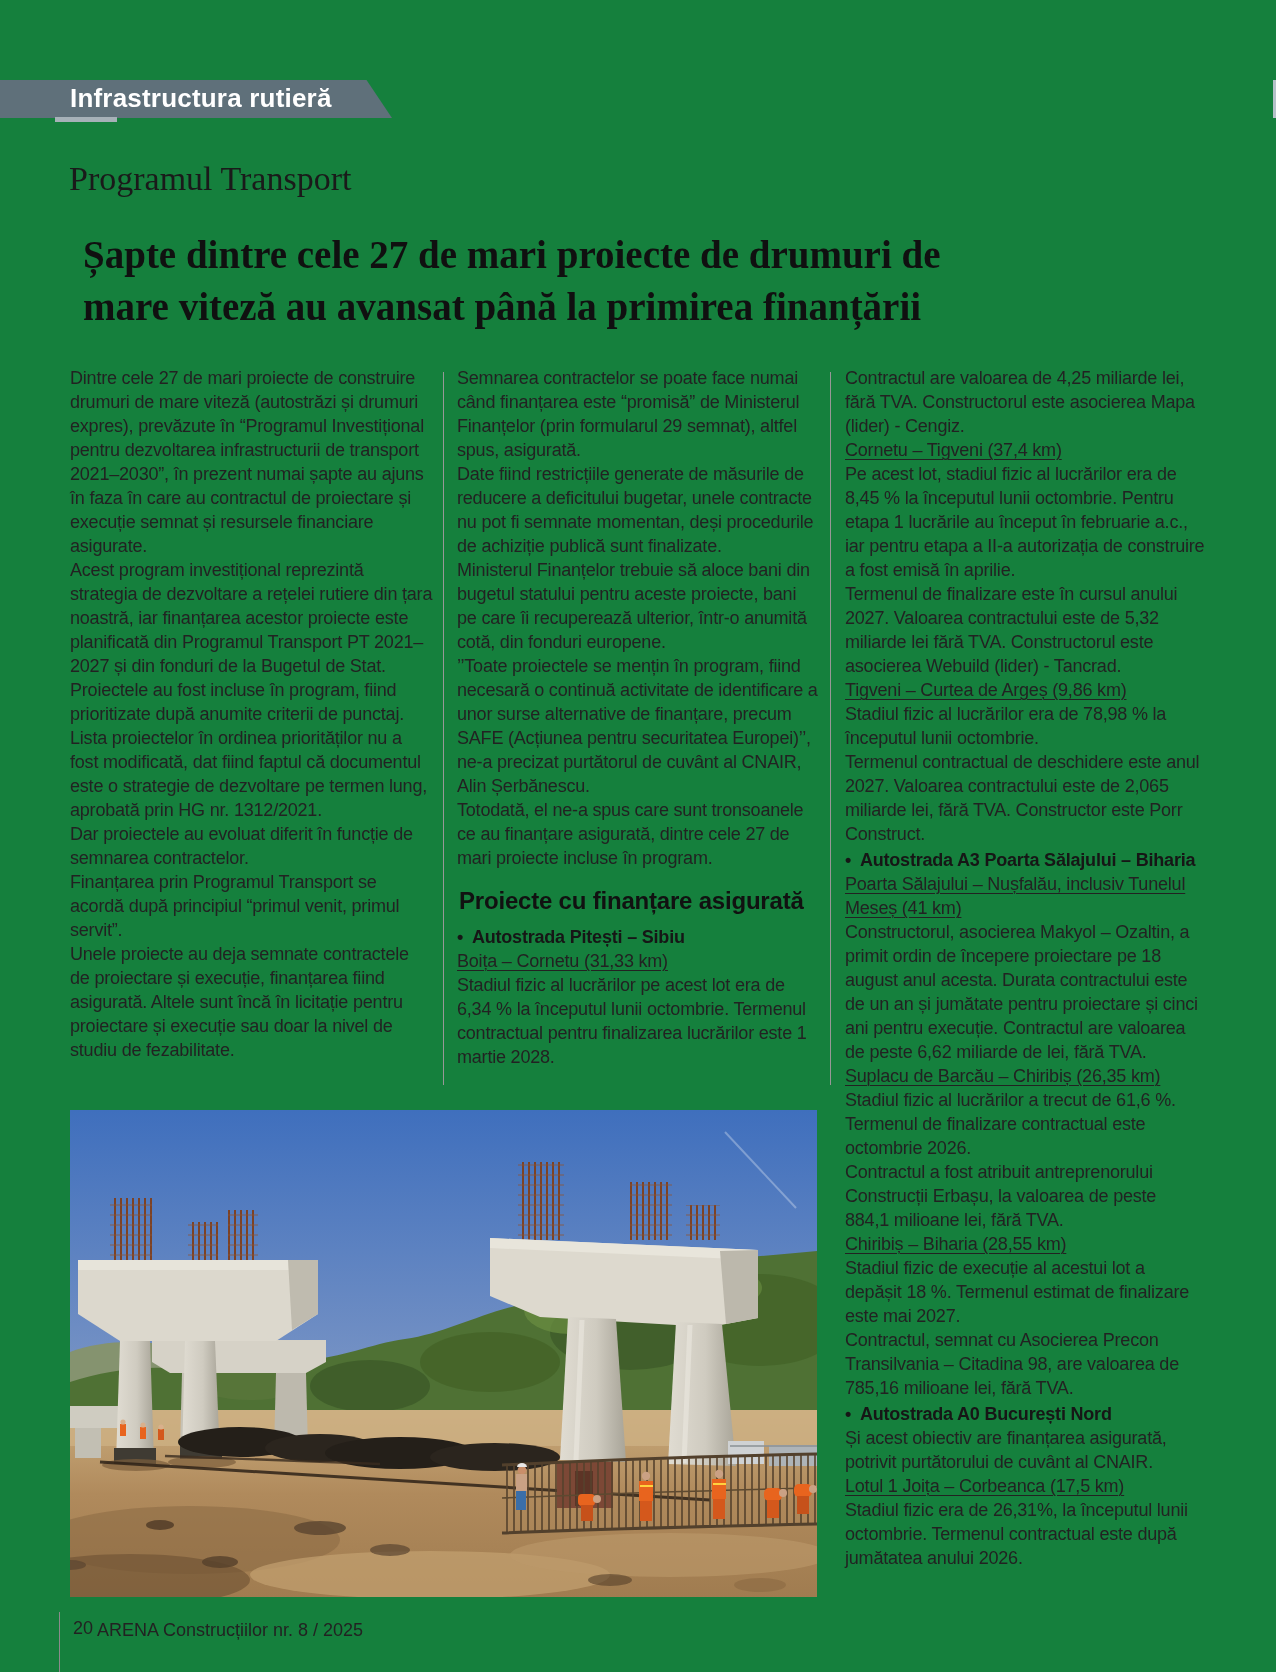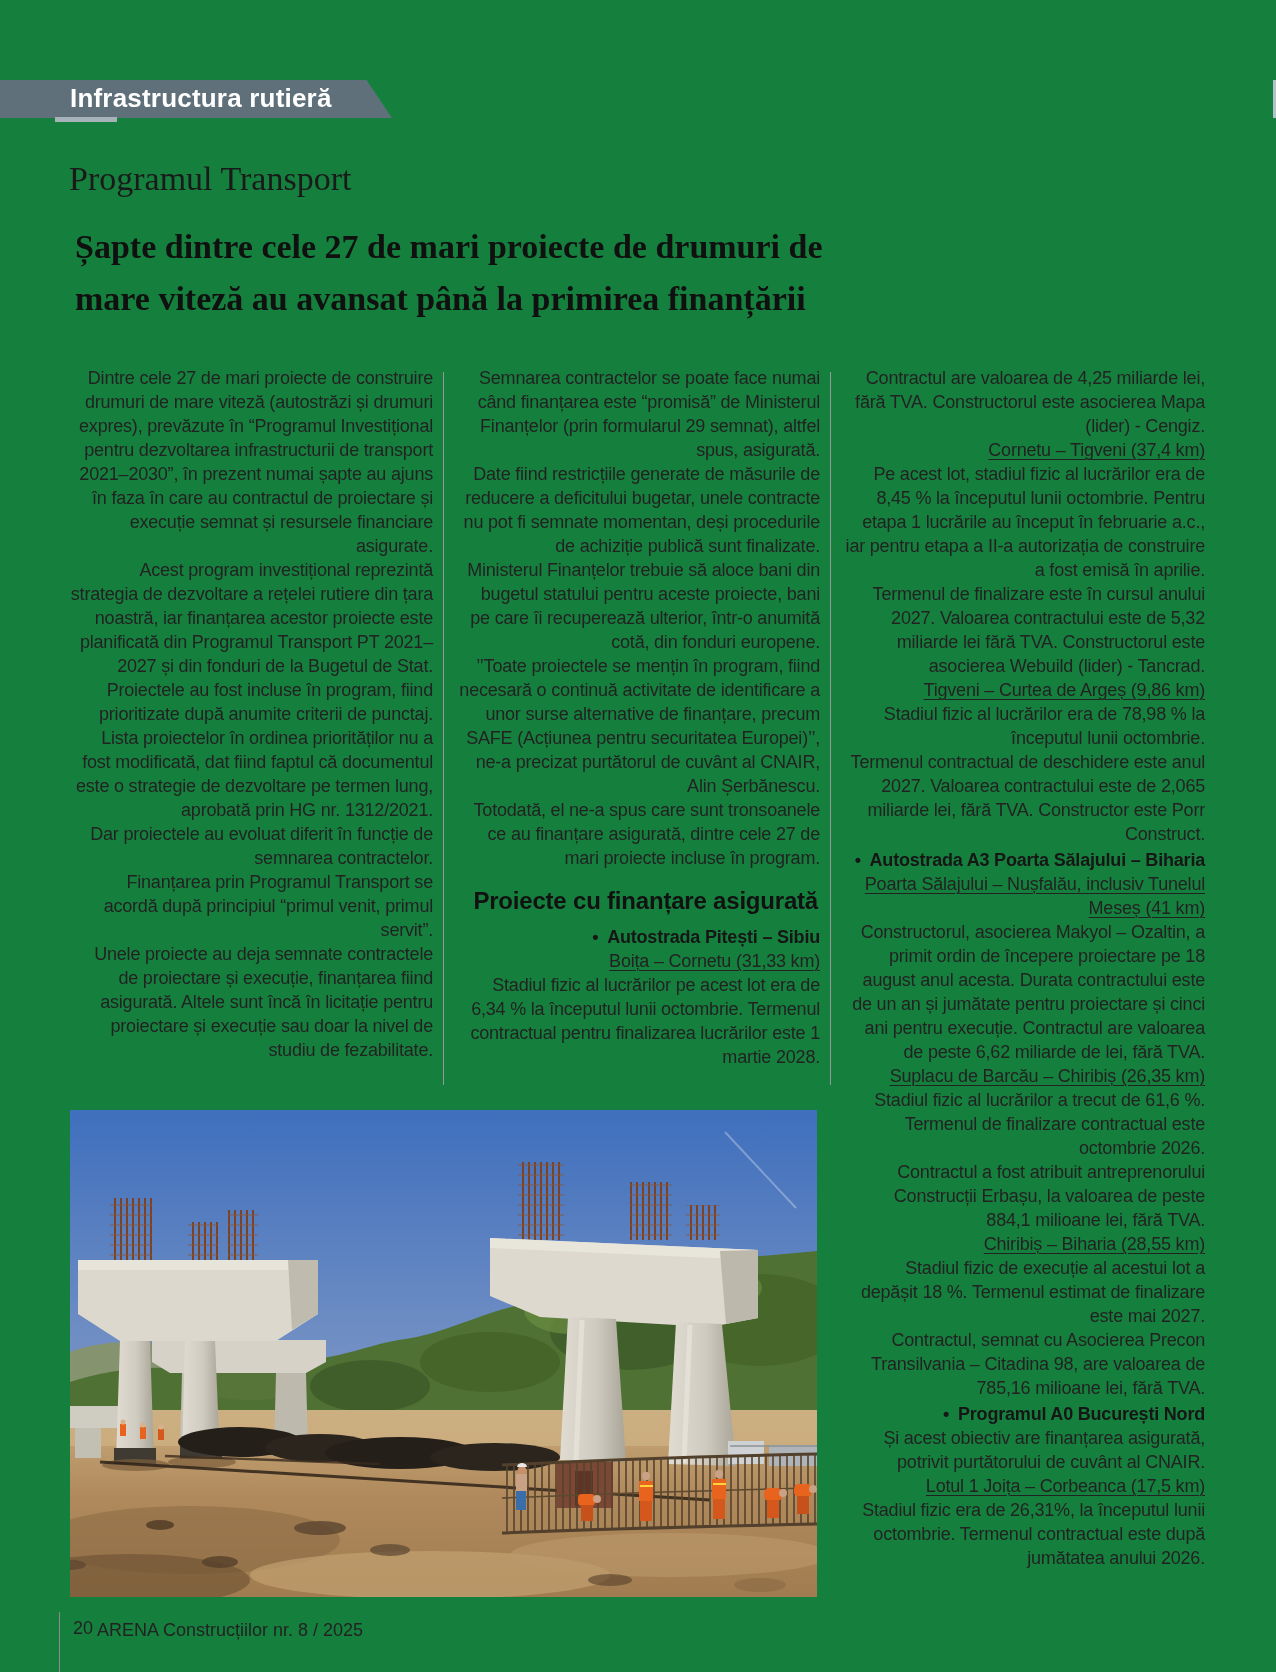--- a/index.html
+++ b/index.html
@@ -8,28 +8,28 @@
   
   .badge{position:absolute;left:0;top:80px;width:322px;height:38px;background:#5f707a;
          clip-path:polygon(0 0,93.5% 0,100% 100%,0 100%);
          color:#fff;font-size:26px;font-weight:bold;line-height:37px;
          padding-left:70px;box-sizing:content-box;letter-spacing:.2px;}
   .badge-fold{position:absolute;left:55px;top:117px;width:62px;height:5px;background:#a6b1b8;}
   .edge-tick{position:absolute;right:0;top:80px;width:3px;height:38px;background:#b5c1c9;}
   
   .kicker{position:absolute;left:69px;top:160px;font-family:"Liberation Serif", serif;
           font-size:34px;color:#1a1a1a;}
-  .headline{position:absolute;left:67px;top:213px;width:1100px;margin:8px;
-            font-family:"Liberation Serif", serif;font-weight:bold;font-size:34px;
+  .headline{position:absolute;left:67px;top:213px;width:1100px;margin:16px;
+            font-family:"Liberation Serif", serif;font-weight:bold;font-size:39px;
             line-height:52px;color:#101010;}
   .headline span{display:block;}
   
   .col{position:absolute;top:366px;width:363px;font-size:18px;line-height:24px;
        letter-spacing:-0.2px;color:#222;}
-  .col p{margin:0;text-align:right;}
+  .col p{margin:0;}
   .col .route{text-decoration:underline;text-underline-offset:3px;text-decoration-thickness:1px;}
   .col .bullet{font-weight:bold;color:#161616;margin-top:2px;}
   .col .subhead{font-weight:bold;font-size:24px;line-height:30px;color:#111;
                 margin:16px 2px 9px;letter-spacing:-0.2px;white-space:nowrap;}
   .c1{left:70px;} .c2{left:457px;} .c3{left:845px;width:360px;}
   .vrule{position:absolute;top:372px;width:1px;height:713px;background:#979797;}
   .r1{left:443px;} .r2{left:830px;}
   
   .photo{position:absolute;left:70px;top:1110px;width:747px;height:487px;display:block;}
   
@@ -86,21 +86,21 @@
       <p class="p">Termenul contractual de deschidere este anul 2027. Valoarea contractului este de 2,065 miliarde lei, fără TVA. Constructor este Porr Construct.</p>
       <p class="bullet">• Autostrada A3 Poarta Sălajului – Biharia</p>
       <p class="route">Poarta Sălajului – Nușfalău, inclusiv Tunelul Meseș (41 km)</p>
       <p class="p">Constructorul, asocierea Makyol – Ozaltin, a primit ordin de începere proiectare pe 18 august anul acesta. Durata contractului este de un an și jumătate pentru proiectare și cinci ani pentru execuție. Contractul are valoarea de peste 6,62 miliarde de lei, fără TVA.</p>
       <p class="route">Suplacu de Barcău – Chiribiș (26,35 km)</p>
       <p class="p">Stadiul fizic al lucrărilor a trecut de 61,6 %. Termenul de finalizare contractual este octombrie 2026.</p>
       <p class="p">Contractul a fost atribuit antreprenorului Construcții Erbașu, la valoarea de peste 884,1 milioane lei, fără TVA.</p>
       <p class="route">Chiribiș – Biharia (28,55 km)</p>
       <p class="p">Stadiul fizic de execuție al acestui lot a depășit 18 %. Termenul estimat de finalizare este mai 2027.</p>
       <p class="p">Contractul, semnat cu Asocierea Precon Transilvania – Citadina 98, are valoarea de 785,16 milioane lei, fără TVA.</p>
-      <p class="bullet">• Programul A0 București Nord</p>
+      <p class="bullet">• Autostrada A0 București Nord</p>
       <p class="p">Și acest obiectiv are finanțarea asigurată, potrivit purtătorului de cuvânt al CNAIR.</p>
       <p class="route">Lotul 1 Joița – Corbeanca (17,5 km)</p>
       <p class="p">Stadiul fizic era de 26,31%, la începutul lunii octombrie. Termenul contractual este după jumătatea anului 2026.</p>
     </div>
 
   <svg class="photo" viewBox="0 0 747 487" preserveAspectRatio="none">
     <defs>
       <linearGradient id="sky" x1="0" y1="0" x2="0" y2="1">
         <stop offset="0" stop-color="#3f6fbd"></stop>
           <stop offset="0.7" stop-color="#7491c4"></stop>

